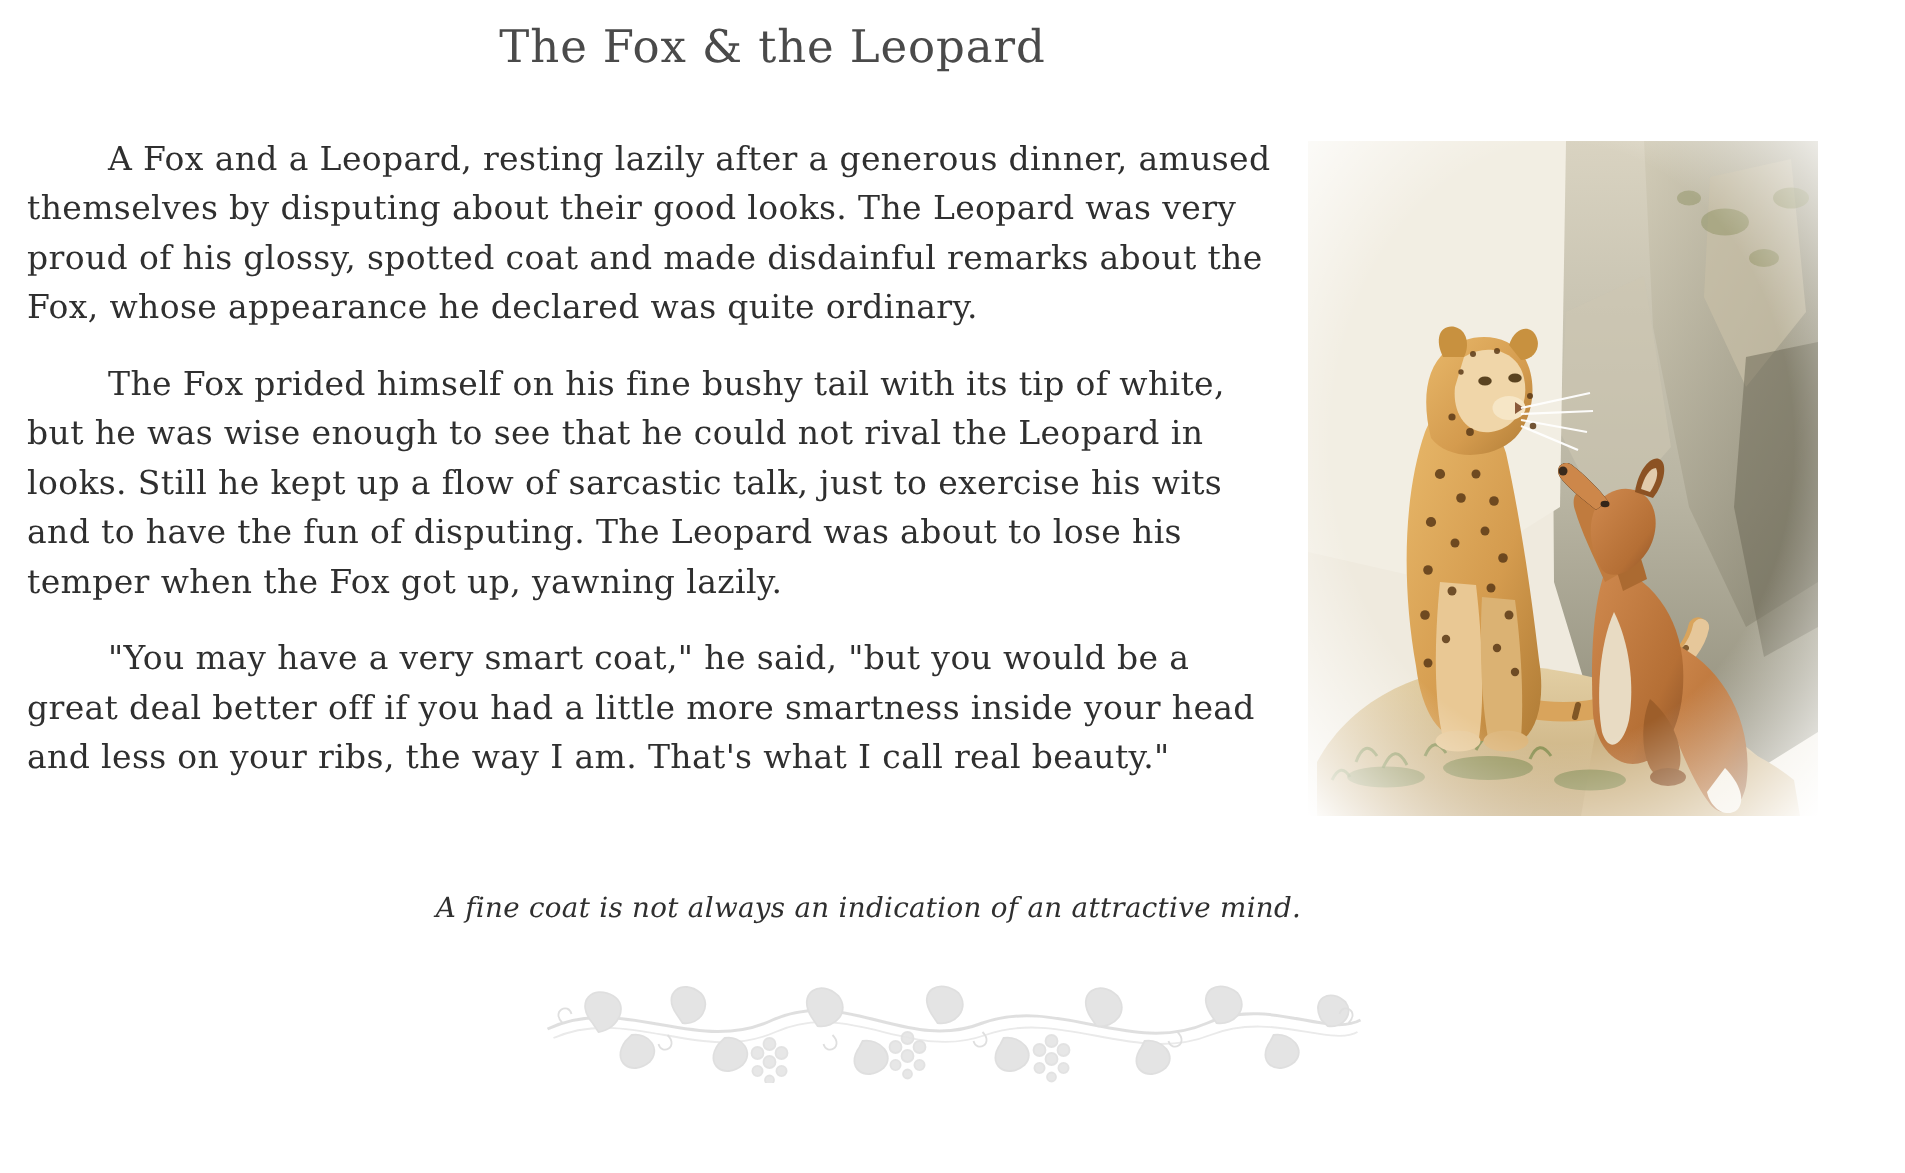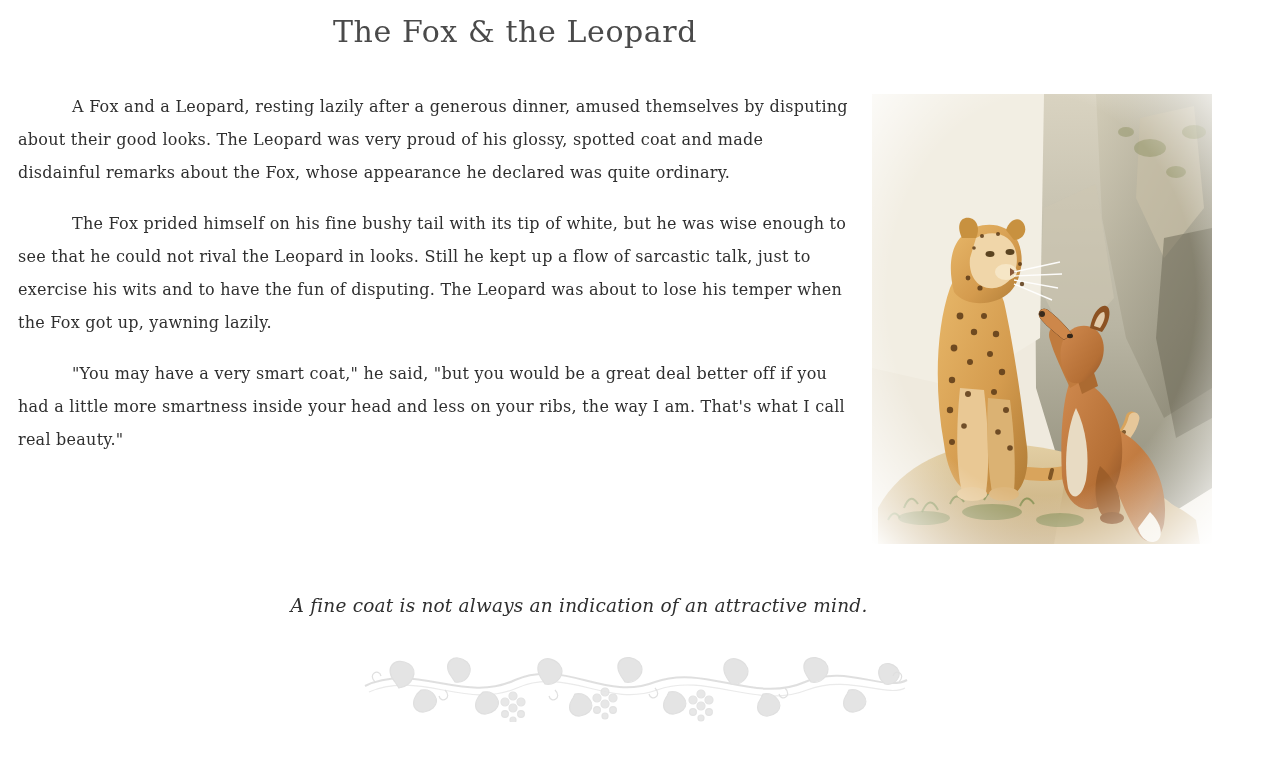--- a/index.html
+++ b/index.html
@@ -38,21 +38,21 @@
   .body-col {
     position: absolute;
     top: 90px;
     left: 18px;
     width: 830px;
   }
 
   .fable-par {
     margin: 0 0 18px 0;
     font-family: "DejaVu Serif", serif;
-    font-size: 16px;
+    font-size: 22px;
     line-height: 33px;
     letter-spacing: 0.25px;
     color: #2f2f2f;
     text-indent: 54px;
     text-align: left;
   }
 
   .illustration {
     position: absolute;
     top: 88px;

